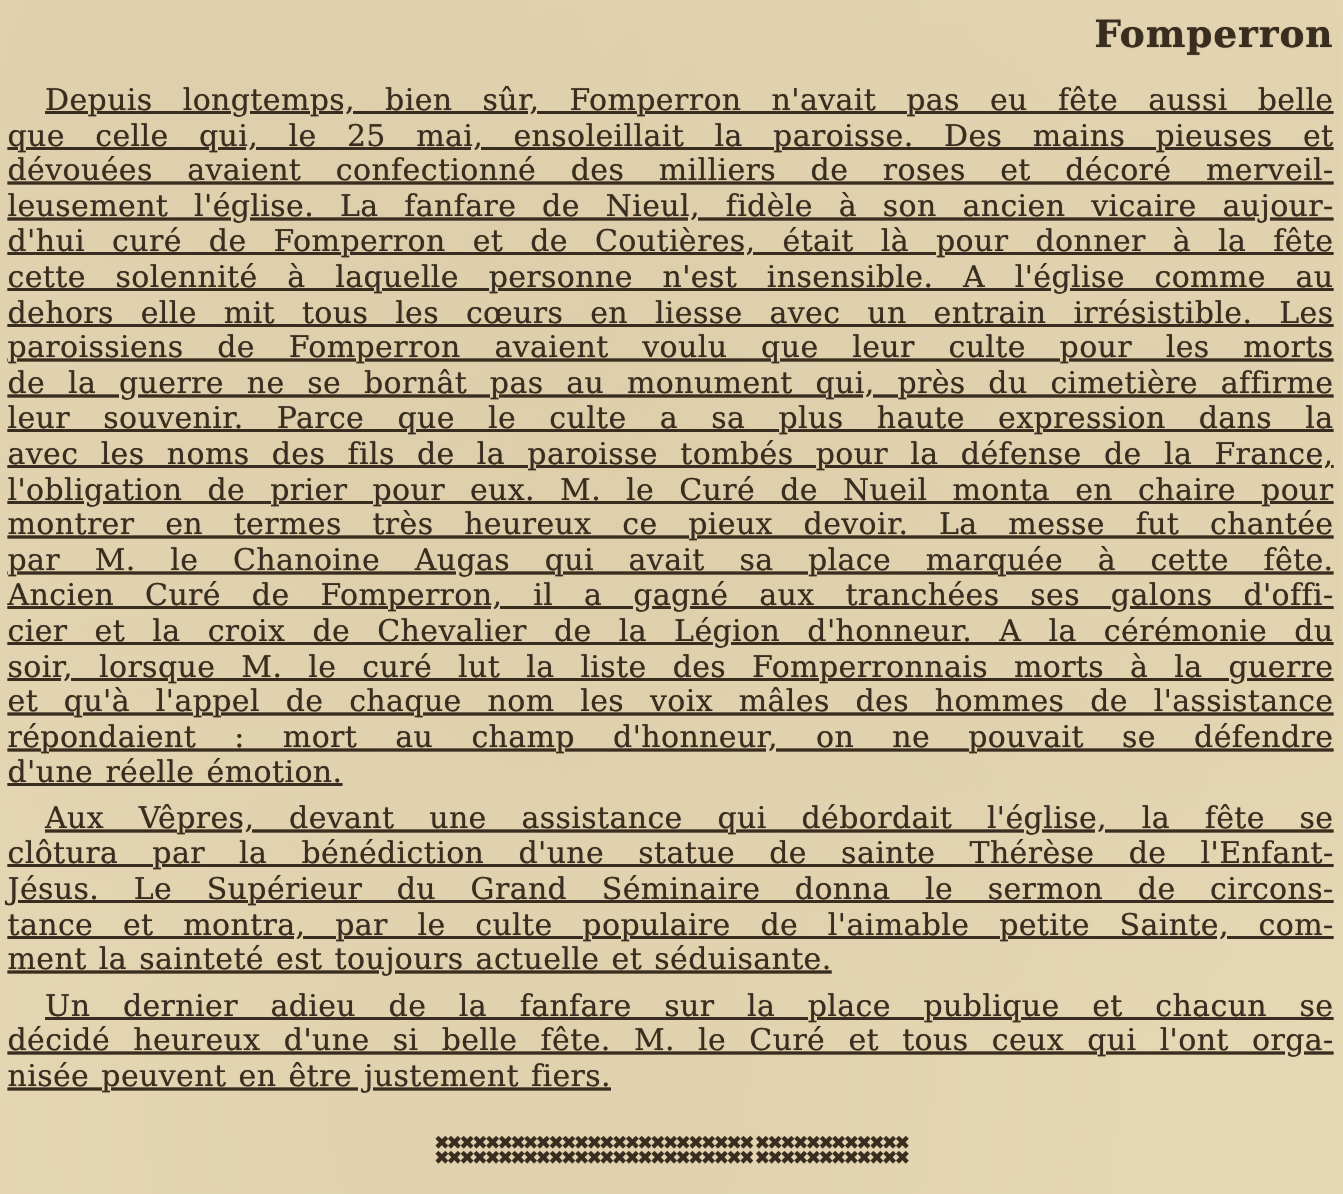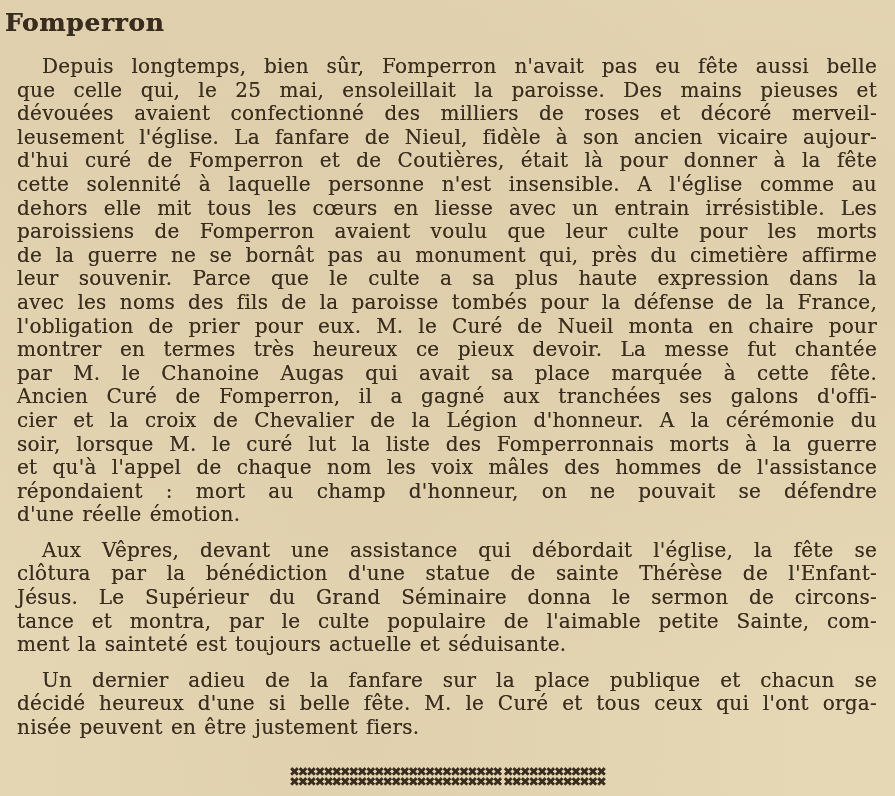--- a/index.html
+++ b/index.html
@@ -16,30 +16,30 @@
       var(--paper);
     font-family: "DejaVu Serif", "Liberation Serif", serif;
     color: var(--ink);
   }
   .page {
     width: 895px;
     height: 796px;
     padding: 5px 6px 0 5px;
   }
   .article-title {
-    text-align: left;
+    text-align: right;
     font-weight: bold;
     font-size: 25px;
     line-height: 30px;
     margin-top: 3px;
     margin-bottom: 17px;
     letter-spacing: 0.6px;
     text-shadow: 0 0 0.6px var(--ink);
   }
-  .para { margin: 12px; }
+  .para { margin: 0; text-decoration: underline; }
   .para + .para { margin-top: 7px; }
   .line {
     font-size: 20px;
     line-height: 23.6px;
     letter-spacing: 0.25px;
     word-spacing: 1.5px;
     text-align: justify;
     text-align-last: justify;
     text-shadow: 0 0 0.5px rgba(56, 45, 30, 0.65);
   }

